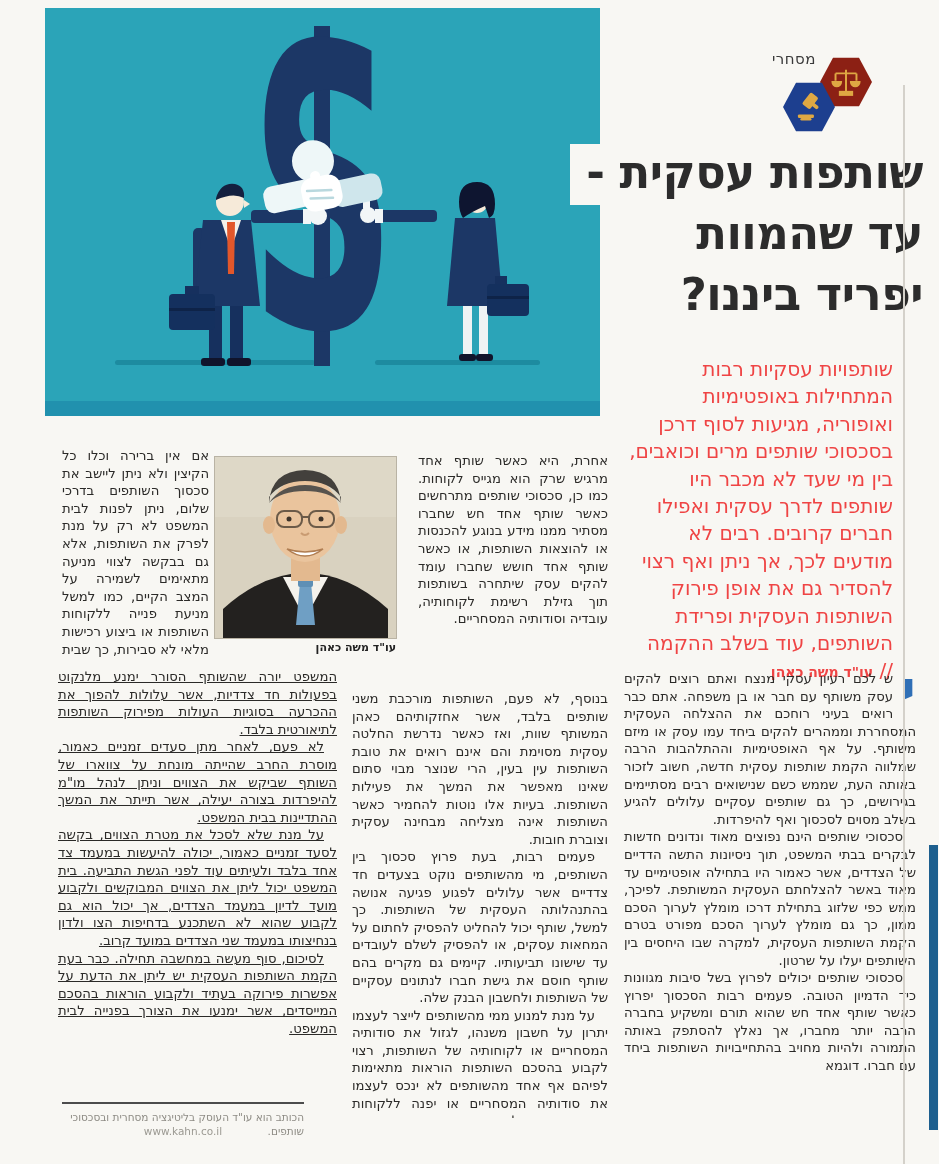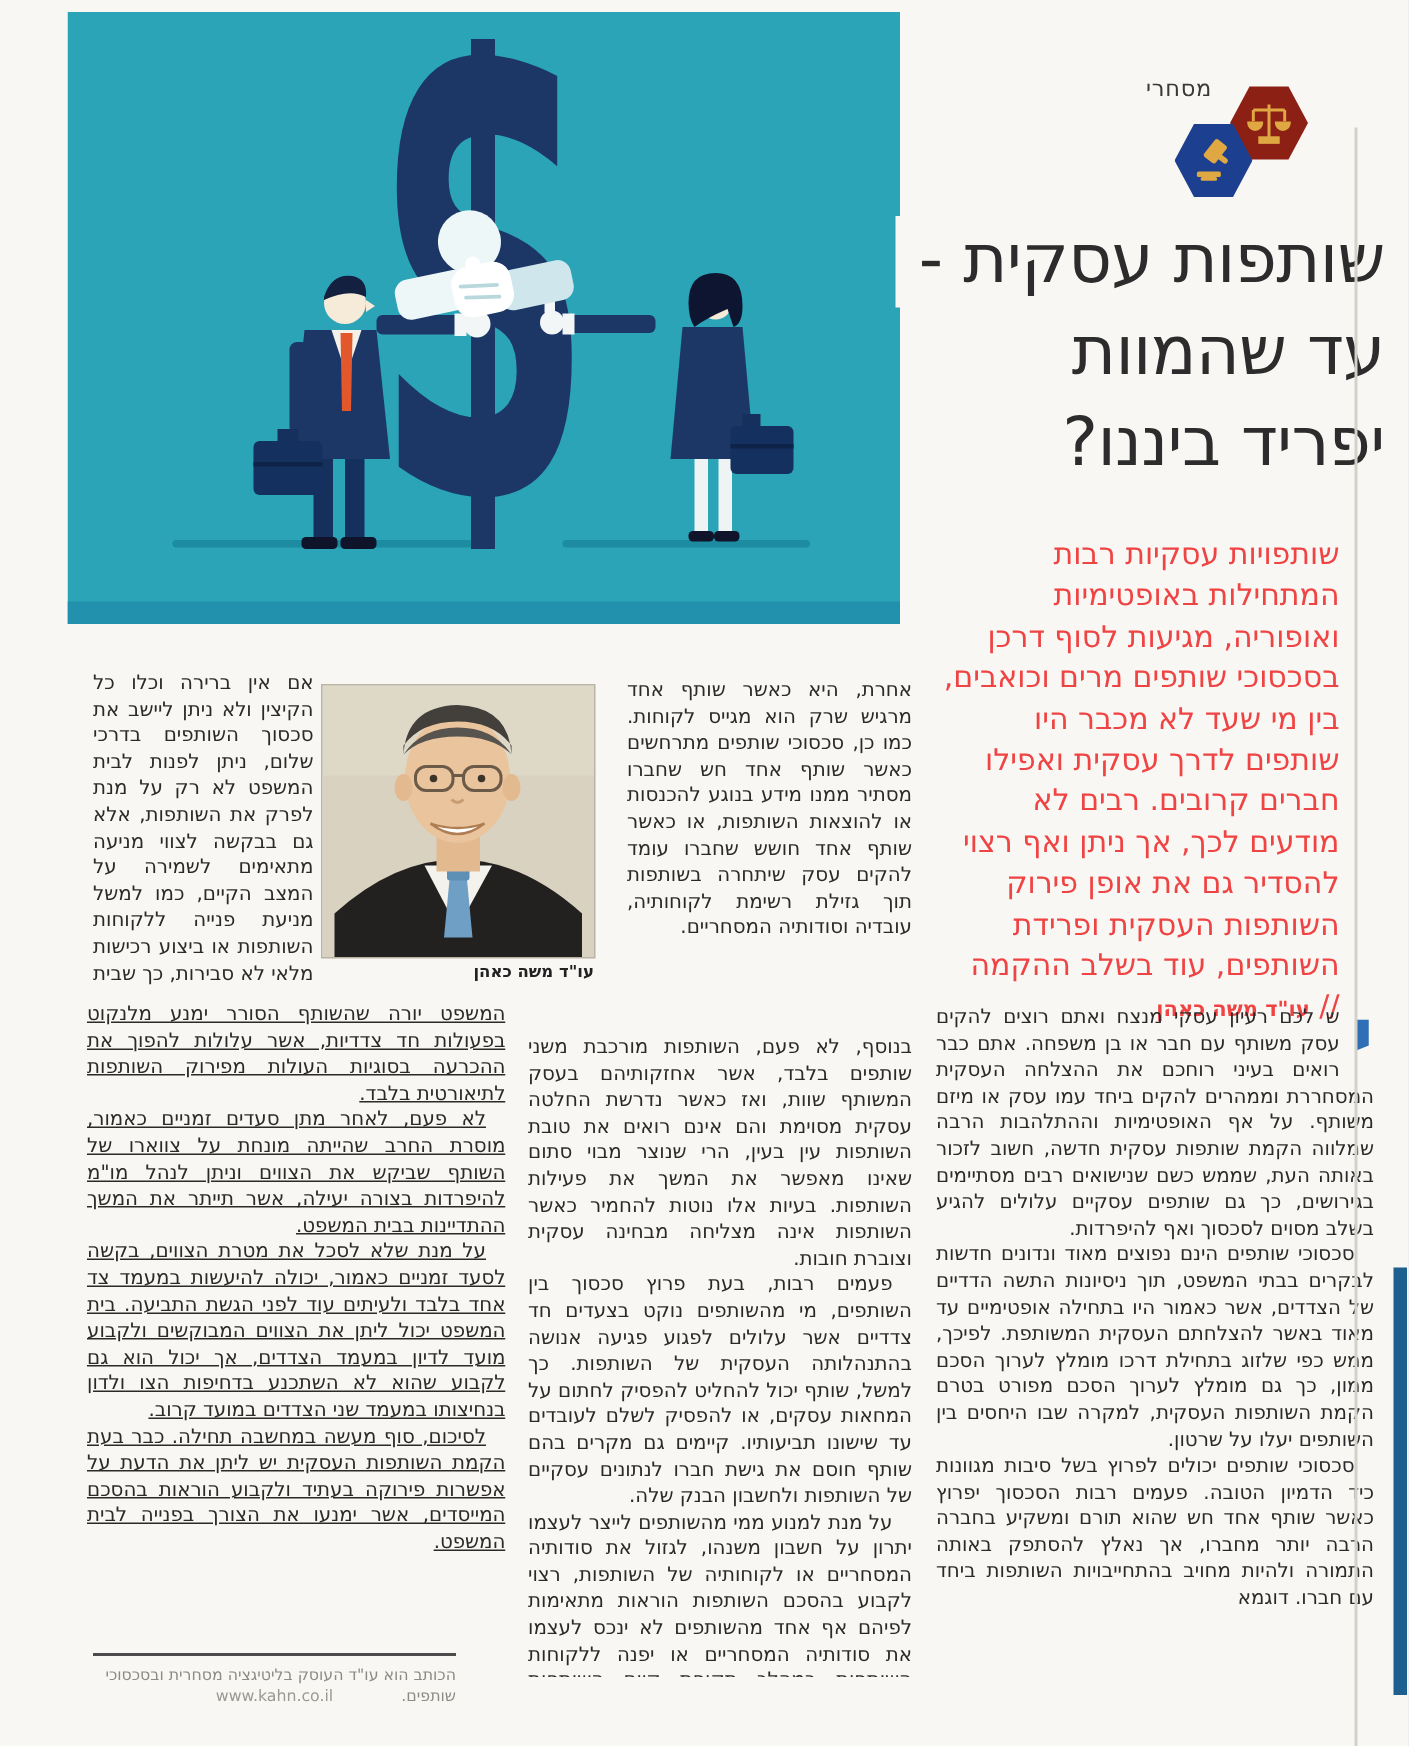--- a/index.html
+++ b/index.html
@@ -5,21 +5,21 @@
   html,body{margin:0;padding:0;background:#e8e6e1;}
   .page{
     position:relative; width:939px; height:1164px; margin:0 auto;
     background:#f8f7f3; overflow:hidden;
     font-family:"DejaVu Sans", sans-serif; color:#2b2a28;
     direction:rtl;
   }
   
   .illustration{position:absolute; left:45px; top:8px; width:555px; height:408px;}
   
-  .badge-label{position:absolute; left:756px; top:50px; width:60px; text-align:center;
+  .badge-label{position:absolute; left:756px; top:50px; width:60px; text-align:right;
     font-size:15px; color:#3a3a3a; letter-spacing:.5px;}
   .hex{position:absolute; clip-path:polygon(0 50%,25% 5%,75% 5%,100% 50%,75% 95%,25% 95%);
     display:flex; align-items:center; justify-content:center;}
   .hex-red{left:820px; top:55px; width:52px; height:54px; background:#8c2014;}
   .hex-blue{left:783px; top:80px; width:52px; height:54px; background:#1d3f8f;}
   
   .headline{position:absolute; right:10px; top:144px; width:420px; text-align:right;
     font-size:45px; line-height:57px; color:#2c2c2c; letter-spacing:-0.5px;}
   .headline .hl-line{display:block;}
   .headline .hl-line > span{display:inline-block; background:#f8f7f3; padding:0 6px 4px 16px;}
@@ -139,21 +139,21 @@
     <svg width="30" height="32" viewBox="0 0 24 26">
       <g fill="#dfa843">
         <rect x="9" y="2" width="8" height="12" rx="1.5" transform="rotate(38 13 8)"></rect>
         <rect x="10" y="9" width="11" height="3" rx="1.5" transform="rotate(38 15 10)"></rect>
         <rect x="3" y="19" width="13" height="3" rx="1"></rect>
         <rect x="5" y="22" width="9" height="2" rx="1"></rect>
       </g>
     </svg>
   </div>
 
-  <h1 class="headline" style="margin:0; font-weight:normal;">
+  <h1 class="headline" style="margin:0; font-weight:bold;">
     <span class="hl-line"><span>שותפות עסקית -</span></span>
     <span class="hl-line"><span>עד שהמוות</span></span>
     <span class="hl-line"><span>יפריד ביננו?</span></span>
   </h1>
 
   <p class="standfirst" style="margin:0;">
     <span>שותפויות עסקיות רבות המתחילות באופטימיות ואופוריה, מגיעות לסוף דרכן בסכסוכי שותפים מרים וכואבים, בין מי שעד לא מכבר היו שותפים לדרך עסקית ואפילו חברים קרובים. רבים לא מודעים לכך, אך ניתן ואף רצוי להסדיר גם את אופן פירוק השותפות העסקית ופרידת השותפים, עוד בשלב ההקמה</span>
     <span>//</span>
     <span class="byline">עו"ד משה כאהן</span>
   </p>
@@ -191,21 +191,21 @@
       <path d="M72,92 Q90,106 108,92 Q90,98 72,92 Z" fill="#fff" stroke="#b07d52" stroke-width="1.5"></path>
     </svg>
   </div>
   <div class="photo-caption">עו"ד משה כאהן</div>
 
   <div class="body-text col-left-top">
     <p>אם אין ברירה וכלו כל הקיצין ולא ניתן ליישב את סכסוך השותפים בדרכי שלום, ניתן לפנות לבית המשפט לא רק על מנת לפרק את השותפות, אלא גם בבקשה לצווי מניעה מתאימים לשמירה על המצב הקיים, כמו למשל מניעת פנייה ללקוחות השותפות או ביצוע רכישות מלאי לא סבירות, כך שבית</p>
   </div>
 
   <div class="body-text col-mid">
-    <p>בנוסף, לא פעם, השותפות מורכבת משני שותפים בלבד, אשר אחזקותיהם בעסק המשותף שוות, ואז כאשר נדרשת החלטה עסקית מסוימת והם אינם רואים את טובת השותפות עין בעין, הרי שנוצר מבוי סתום שאינו מאפשר את המשך את פעילות השותפות. בעיות אלו נוטות להחמיר כאשר השותפות אינה מצליחה מבחינה עסקית וצוברת חובות.</p>
+    <p>בנוסף, לא פעם, השותפות מורכבת משני שותפים בלבד, אשר אחזקותיהם כאהן המשותף שוות, ואז כאשר נדרשת החלטה עסקית מסוימת והם אינם רואים את טובת השותפות עין בעין, הרי שנוצר מבוי סתום שאינו מאפשר את המשך את פעילות השותפות. בעיות אלו נוטות להחמיר כאשר השותפות אינה מצליחה מבחינה עסקית וצוברת חובות.</p>
     <p>פעמים רבות, בעת פרוץ סכסוך בין השותפים, מי מהשותפים נוקט בצעדים חד צדדיים אשר עלולים לפגוע פגיעה אנושה בהתנהלותה העסקית של השותפות. כך למשל, שותף יכול להחליט להפסיק לחתום על המחאות עסקים, או להפסיק לשלם לעובדים עד שישונו תביעותיו. קיימים גם מקרים בהם שותף חוסם את גישת חברו לנתונים עסקיים של השותפות ולחשבון הבנק שלה.</p>
     <p>על מנת למנוע ממי מהשותפים לייצר לעצמו יתרון על חשבון משנהו, לגזול את סודותיה המסחריים או לקוחותיה של השותפות, רצוי לקבוע בהסכם השותפות הוראות מתאימות לפיהם אף אחד מהשותפים לא ינכס לעצמו את סודותיה המסחריים או יפנה ללקוחות השותפות במהלך תקופת קיום השותפות ולתקופת זמן שלאחריה.</p>
   </div>
 
   <div class="body-text col-left">
     <p>המשפט יורה שהשותף הסורר ימנע מלנקוט בפעולות חד צדדיות, אשר עלולות להפוך את ההכרעה בסוגיות העולות מפירוק השותפות לתיאורטית בלבד.</p>
     <p>לא פעם, לאחר מתן סעדים זמניים כאמור, מוסרת החרב שהייתה מונחת על צווארו של השותף שביקש את הצווים וניתן לנהל מו"מ להיפרדות בצורה יעילה, אשר תייתר את המשך ההתדיינות בבית המשפט.</p>
     <p>על מנת שלא לסכל את מטרת הצווים, בקשה לסעד זמניים כאמור, יכולה להיעשות במעמד צד אחד בלבד ולעיתים עוד לפני הגשת התביעה. בית המשפט יכול ליתן את הצווים המבוקשים ולקבוע מועד לדיון במעמד הצדדים, אך יכול הוא גם לקבוע שהוא לא השתכנע בדחיפות הצו ולדון בנחיצותו במעמד שני הצדדים במועד קרוב.</p>
     <p>לסיכום, סוף מעשה במחשבה תחילה. כבר בעת הקמת השותפות העסקית יש ליתן את הדעת על אפשרות פירוקה בעתיד ולקבוע הוראות בהסכם המייסדים, אשר ימנעו את הצורך בפנייה לבית המשפט.</p>
   </div>

